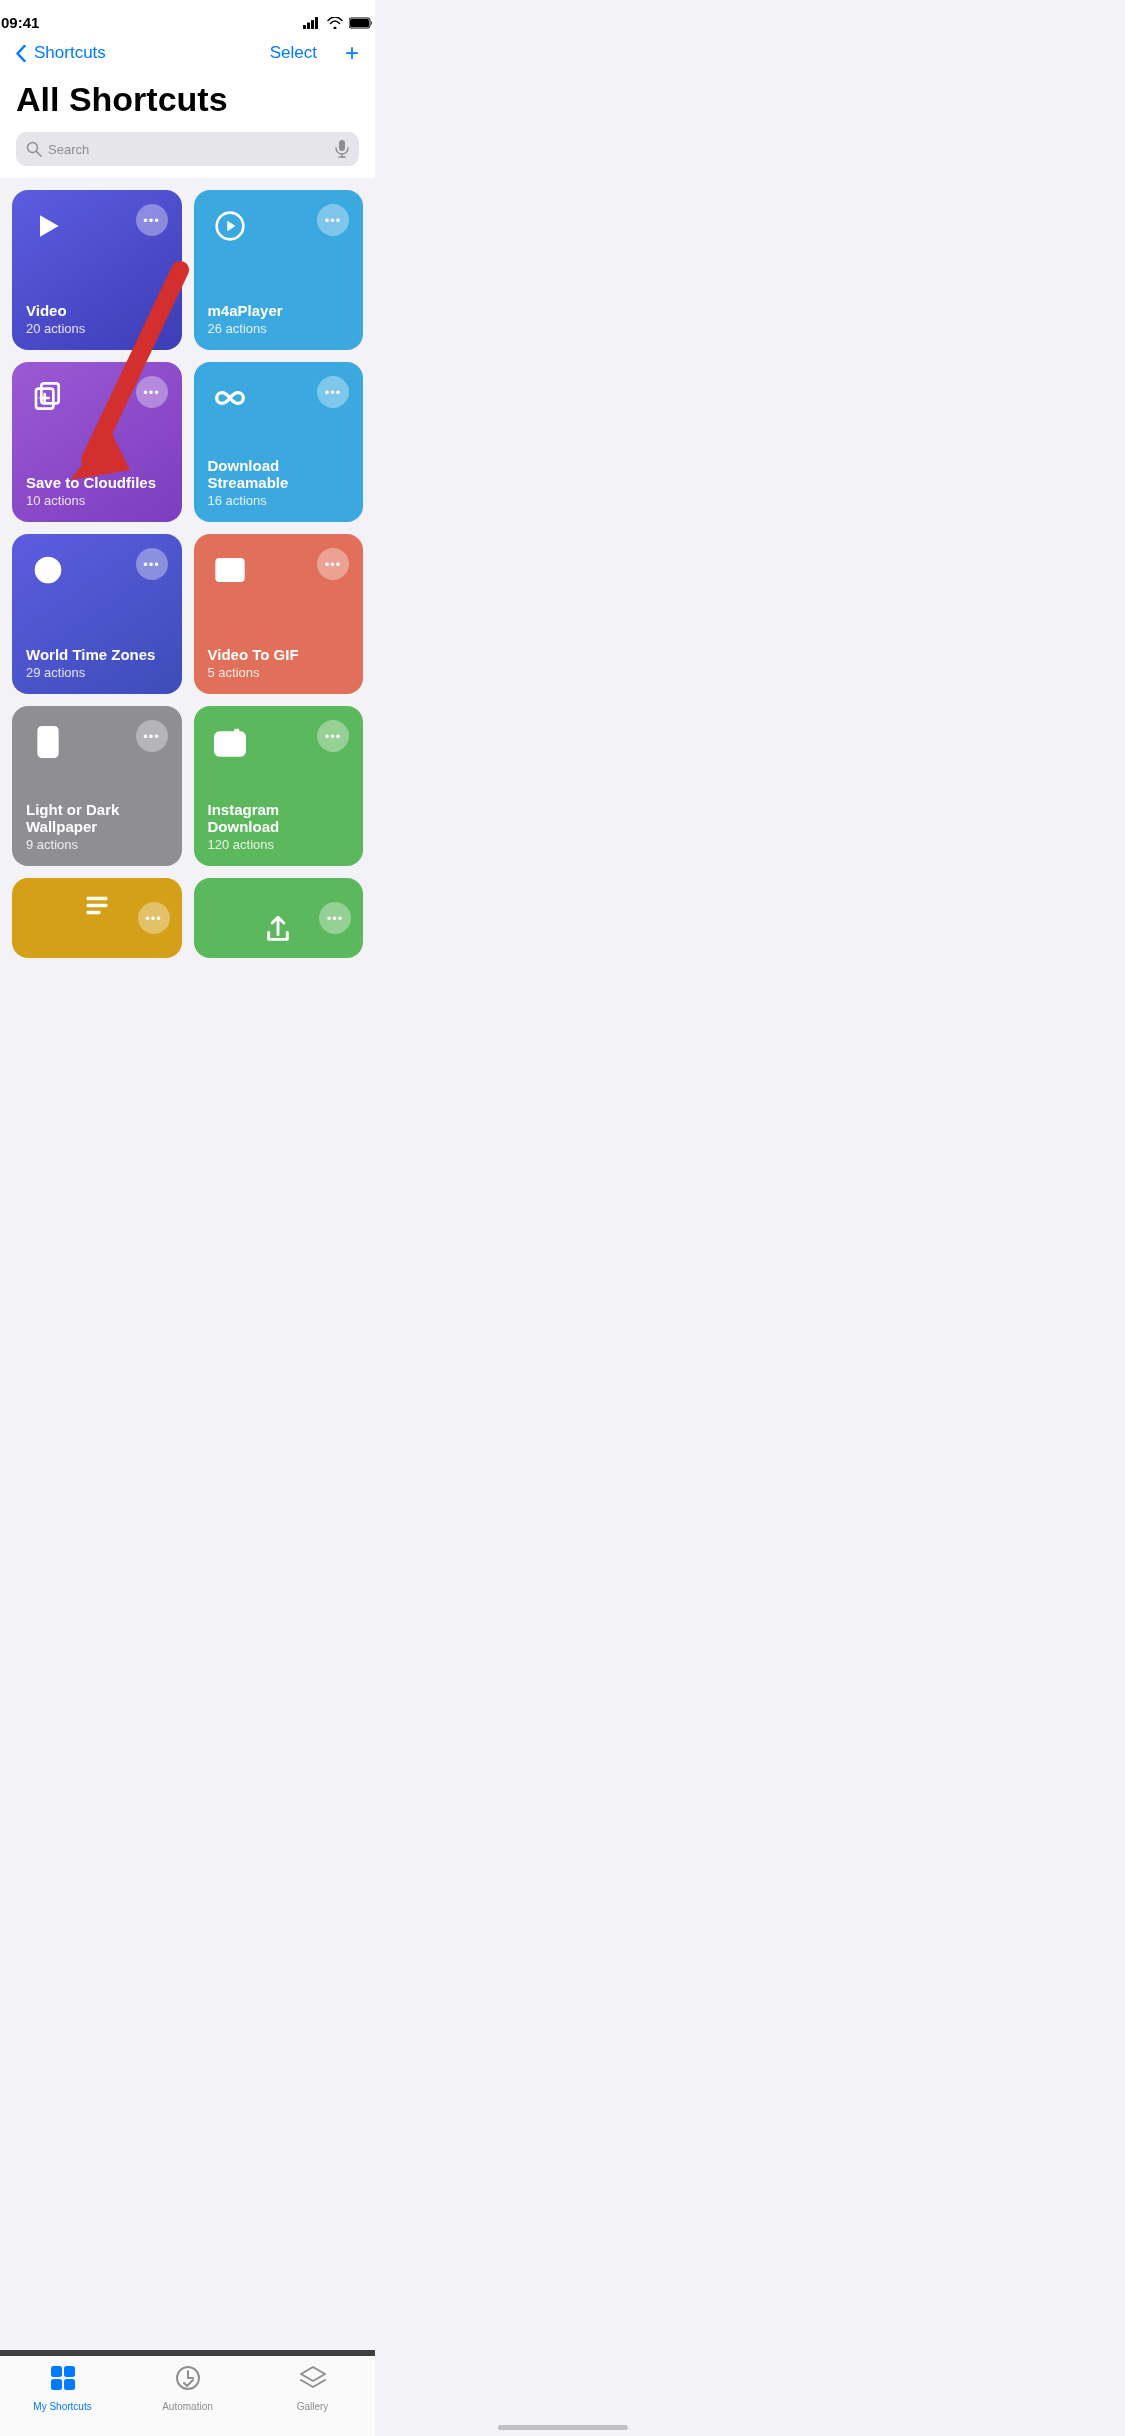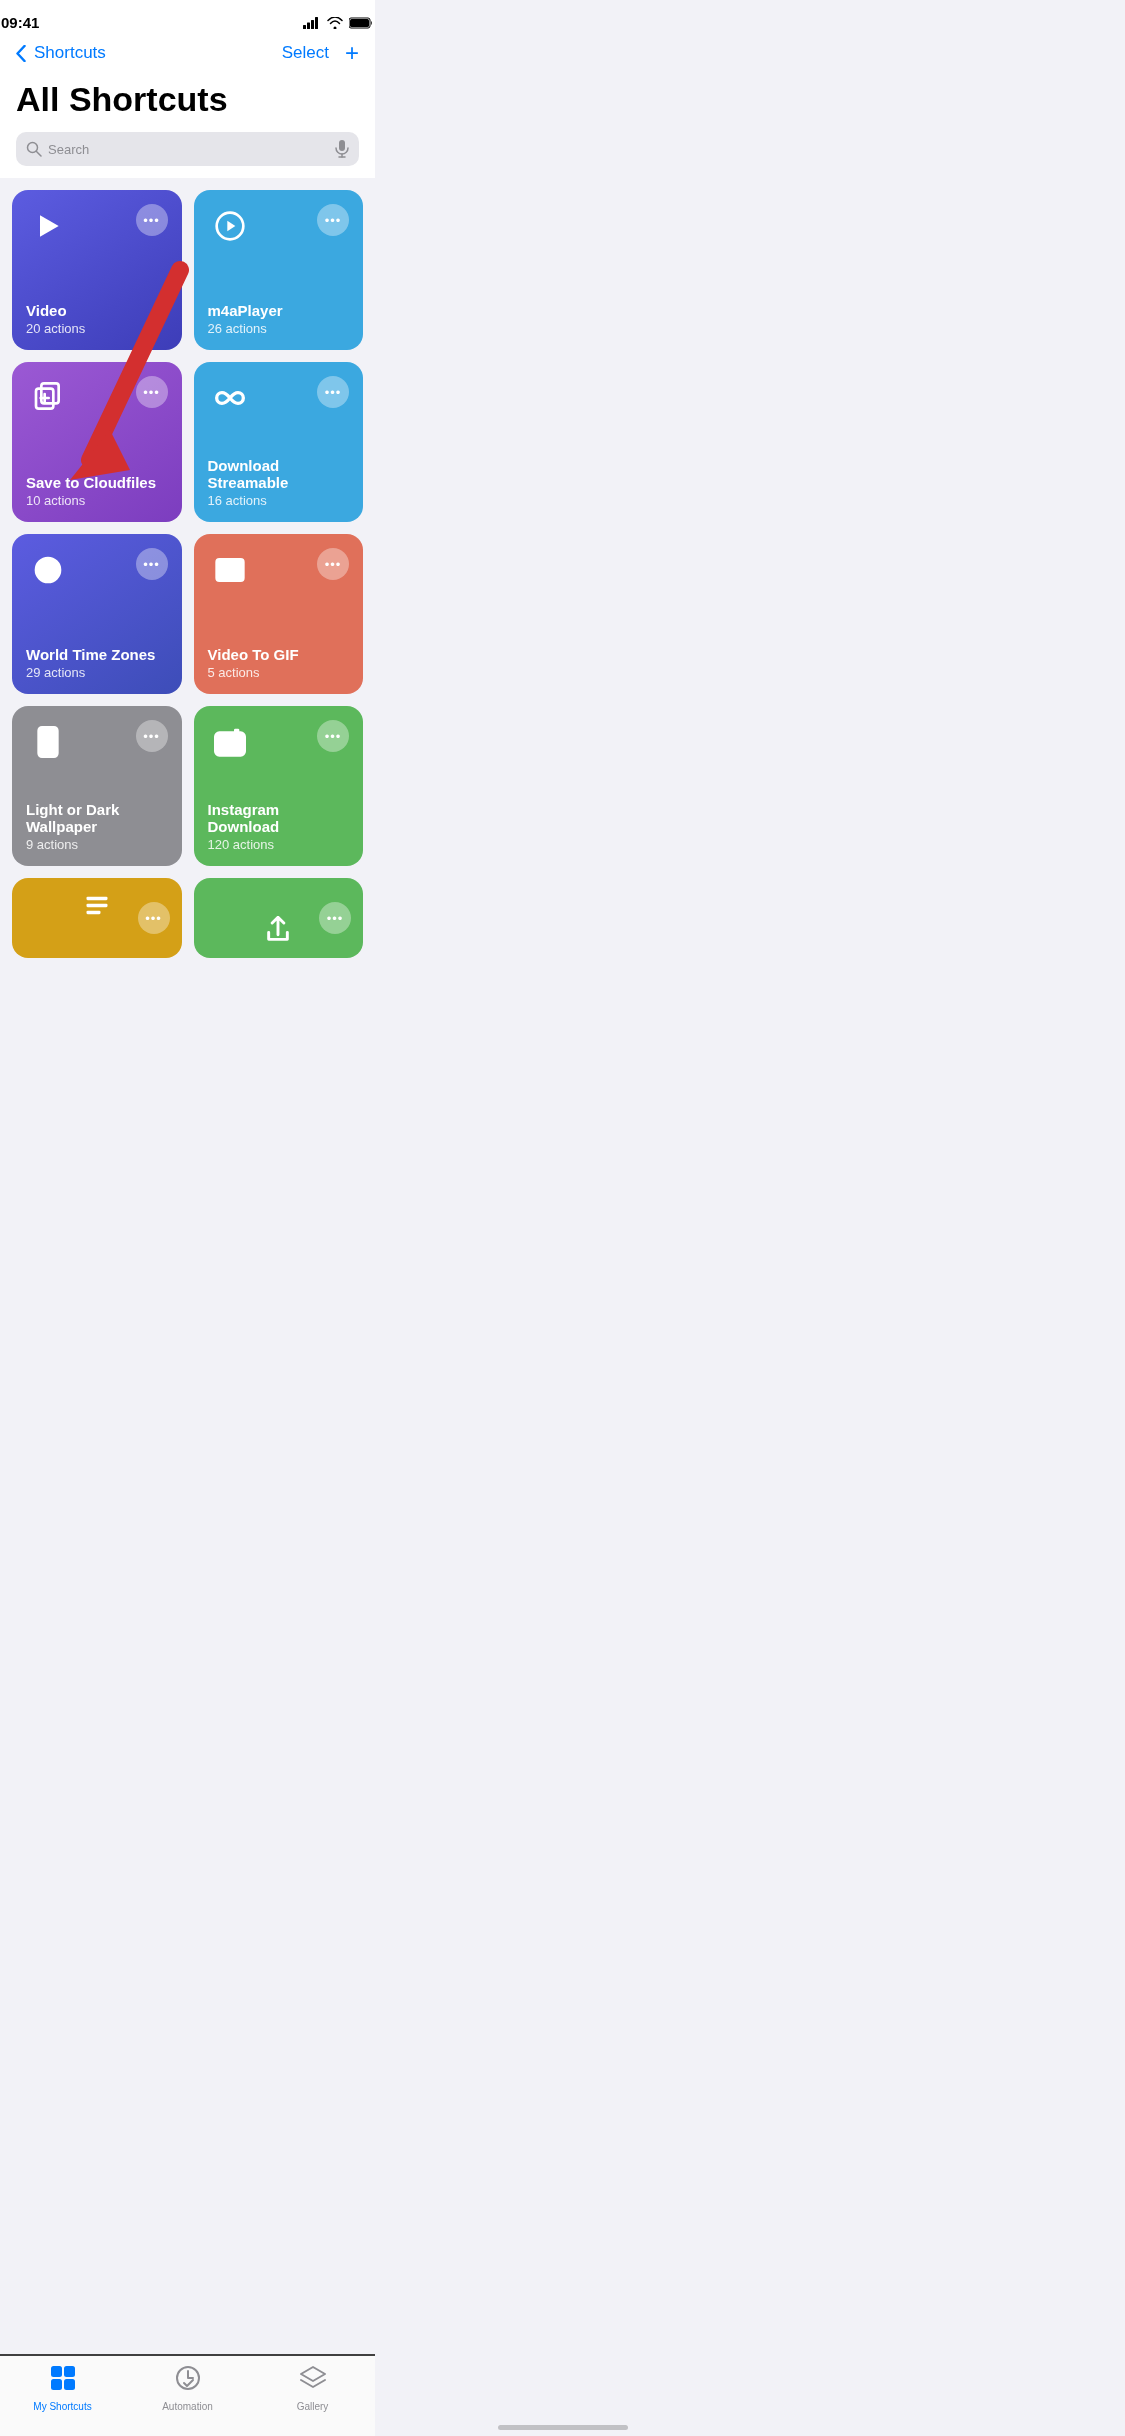--- a/index.html
+++ b/index.html
@@ -45,21 +45,21 @@
       display: flex;
       align-items: center;
       gap: 8px;
       color: #007aff;
       font-size: 17px;
       cursor: pointer;
     }
     .header-actions {
       display: flex;
       align-items: center;
-      gap: 16px;
+      gap: 28px;
     }
     .select-btn {
       color: #007aff;
       font-size: 17px;
       cursor: pointer;
     }
     .plus-btn {
       color: #007aff;
       font-size: 24px;
       cursor: pointer;
@@ -177,21 +177,21 @@
     .card-partial-left { background: #d4a017; border-radius: 16px; }
     .card-partial-right { background: #5cb85c; border-radius: 16px; }
 
     
     .tab-bar {
       position: fixed;
       bottom: 0;
       left: 0;
       width: 375px;
       background: rgba(250,250,250,0.95);
-      border-top: 2px solid #404040;
+      border-top: 6px solid #404040;
       display: flex;
       padding: 8px 0 24px;
     }
     .tab-item {
       flex: 1;
       display: flex;
       flex-direction: column;
       align-items: center;
       gap: 3px;
       cursor: pointer;

